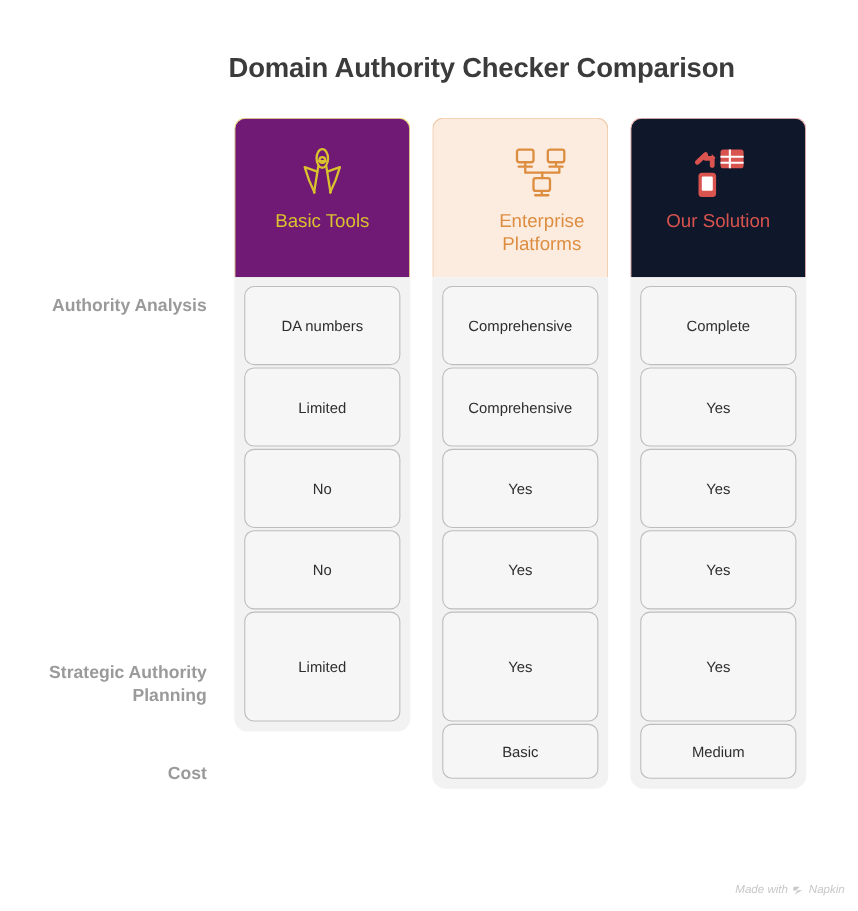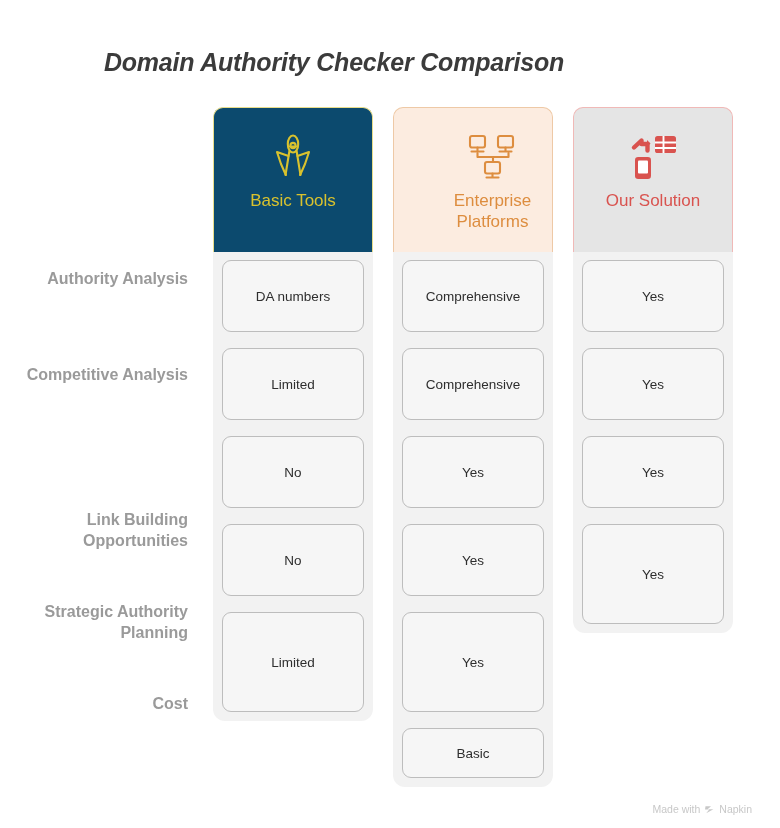--- a/index.html
+++ b/index.html
@@ -5,24 +5,23 @@
   html,body{margin:0;padding:0;}
   body{
     width:780px;height:828px;
     background:#ffffff;
     font-family:"Liberation Sans","DejaVu Sans",sans-serif;
     overflow:hidden;
     position:relative;
   }
   #page-title{
     position:absolute;left:0;top:48px;width:668px;
-    text-align:center;
+    text-align:right;
     font-size:25px;font-weight:bold;color:#3b3b3b;
     letter-spacing:-0.2px;
-    font-style:italic;
   }
 
   
   #matrix{
     position:absolute;left:0;top:107px;width:780px;height:662px;
   }
   .col{
     position:absolute;top:0;width:160px;
   }
   .col[data-col="0"]{left:213px;}
@@ -51,21 +50,21 @@
     padding:0 6px;
   }
 
   
   .body{
     background:#f2f2f2;
     border-radius:0 0 12px 12px;
     padding:8px 9px 9px 9px;
     box-sizing:border-box;
     display:flex;flex-direction:column;
-    gap:16px;
+    gap:2px;
   }
   .cell{
     background:#f6f6f6;
     border:1.4px solid #bdbdbd;
     border-radius:9px;
     display:flex;align-items:center;justify-content:center;
     font-size:13.5px;color:#2e2e2e;
     text-align:center;
     box-sizing:border-box;
   }
@@ -81,42 +80,40 @@
     position:absolute;right:0;width:196px;
     text-align:right;
     font-size:16px;line-height:21px;font-weight:bold;
     color:#9a9a9a;
     display:flex;align-items:center;justify-content:flex-end;
     box-sizing:border-box;padding-right:8px;
   }
 
   
   #watermark{
-    position:absolute;right:28px;bottom:13px;
+    position:absolute;right:12px;bottom:13px;
     display:flex;align-items:center;gap:4px;
-    font-size:10.5px;color:#c8c8c8;
+    font-size:10.5px;color:#c8c8c8;font-style:italic;
   }
   #watermark svg{display:block;}
 </style>
 </head>
 <body>
 
 <div id="page-title">Domain Authority Checker Comparison</div>
 
 <div id="row-labels">
     <div class="rowlabel" style="top: 135px; height: 72px;">Authority Analysis</div>
-    <div class="rowlabel" style="top: 231px; height: 72px;">Competitive Analysis</div>
-    <div class="rowlabel" style="top: 387px; height: 72px;">Link Building Opportunities</div>
     <div class="rowlabel" style="top: 465px; height: 100px;">Strategic Authority Planning</div>
     <div class="rowlabel" style="top: 571px; height: 50px;">Cost</div>
   </div>
 
 <div id="matrix">
     <div class="col" data-col="0">
-      <div class="hdr" style="background: #0c4a6e; border-color: rgb(232, 221, 138);">
+      <div class="hdr" style="background: #701a75; border-color: rgb(232, 221, 138);">
         <div class="hdr-icon">
           <svg width="52" height="52" viewBox="0 0 52 52">
             <ellipse cx="26" cy="13" rx="5.2" ry="8.5" fill="none" stroke="#d9c22e" stroke-width="2.1" stroke-linecap="round" stroke-linejoin="round"></ellipse>
             <circle cx="26" cy="14.5" r="2.6" fill="none" stroke="#d9c22e" stroke-width="2.1" stroke-linecap="round" stroke-linejoin="round"></circle>
             <path d="M22.4 20 L18.5 44" fill="none" stroke="#d9c22e" stroke-width="2.1" stroke-linecap="round" stroke-linejoin="round"></path>
             <path d="M29.6 20 L33.5 44" fill="none" stroke="#d9c22e" stroke-width="2.1" stroke-linecap="round" stroke-linejoin="round"></path>
             <path d="M21.5 25 L10 21 L14 33 L18.9 44" fill="none" stroke="#d9c22e" stroke-width="2.1" stroke-linecap="round" stroke-linejoin="round"></path>
             <path d="M30.5 25 L42 21 L38 33 L33.1 44" fill="none" stroke="#d9c22e" stroke-width="2.1" stroke-linecap="round" stroke-linejoin="round"></path>
             <path d="M22.9 15.5 L29.1 15.5" fill="none" stroke="#d9c22e" stroke-width="2.1" stroke-linecap="round" stroke-linejoin="round"></path>
           </svg>
@@ -153,38 +150,40 @@
       <div class="body">
         <div class="cell" data-size="m">Comprehensive</div>
         <div class="cell" data-size="m">Comprehensive</div>
         <div class="cell" data-size="m">Yes</div>
         <div class="cell" data-size="m">Yes</div>
         <div class="cell" data-size="l">Yes</div>
         <div class="cell" data-size="s">Basic</div>
       </div>
     </div>
     <div class="col" data-col="2">
-      <div class="hdr" style="background: #e5e5e5; border-color: rgb(240, 185, 183);">
+      <div class="hdr" style="background: #0f172a; border-color: rgb(240, 185, 183);">
         <div class="hdr-icon">
           <svg width="54" height="52" viewBox="0 0 54 52">
             <rect x="29" y="5" width="21" height="17" rx="2.6" fill="#d9534f"></rect>
             <path d="M29 11.5 H50 M37.5 5 V22 M29 17 H50" fill="none" stroke="#ffffff" stroke-width="1.9"></path>
             <path d="M8 16.5 L15.5 9.5 L15.5 13 L21.5 13 L21.5 19.5" fill="none" stroke="#d9534f" stroke-width="4.4" stroke-linecap="round" stroke-linejoin="round"></path>
             <path d="M21 9 L24.5 12.5 L21 16" fill="#d9534f"></path>
             <rect x="9" y="26" width="16" height="22" rx="3.2" fill="#d9534f"></rect>
             <rect x="12" y="29.5" width="10" height="13" rx="1" fill="#ffffff"></rect>
           </svg>
         </div>
         <div class="hdr-label" style="color: rgb(217, 83, 79);">Our Solution</div>
       </div>
       <div class="body">
+        <div class="cell" data-size="m">Complete</div>
         <div class="cell" data-size="m">Yes</div>
         <div class="cell" data-size="m">Yes</div>
         <div class="cell" data-size="m">Yes</div>
         <div class="cell" data-size="l">Yes</div>
+        <div class="cell" data-size="s">Medium</div>
       </div>
     </div>
   </div>
 
 <div id="watermark">
   <span>Made with</span>
   <span>
     <svg width="11" height="11" viewBox="0 0 11 11">
       <path d="M1.5 2.2 L7 2.2 L3.6 5.3 L9.4 5.3 L2.2 9.2 L5.2 5.6 L1.0 5.6 Z" fill="#c8c8c8"></path>
     </svg>

